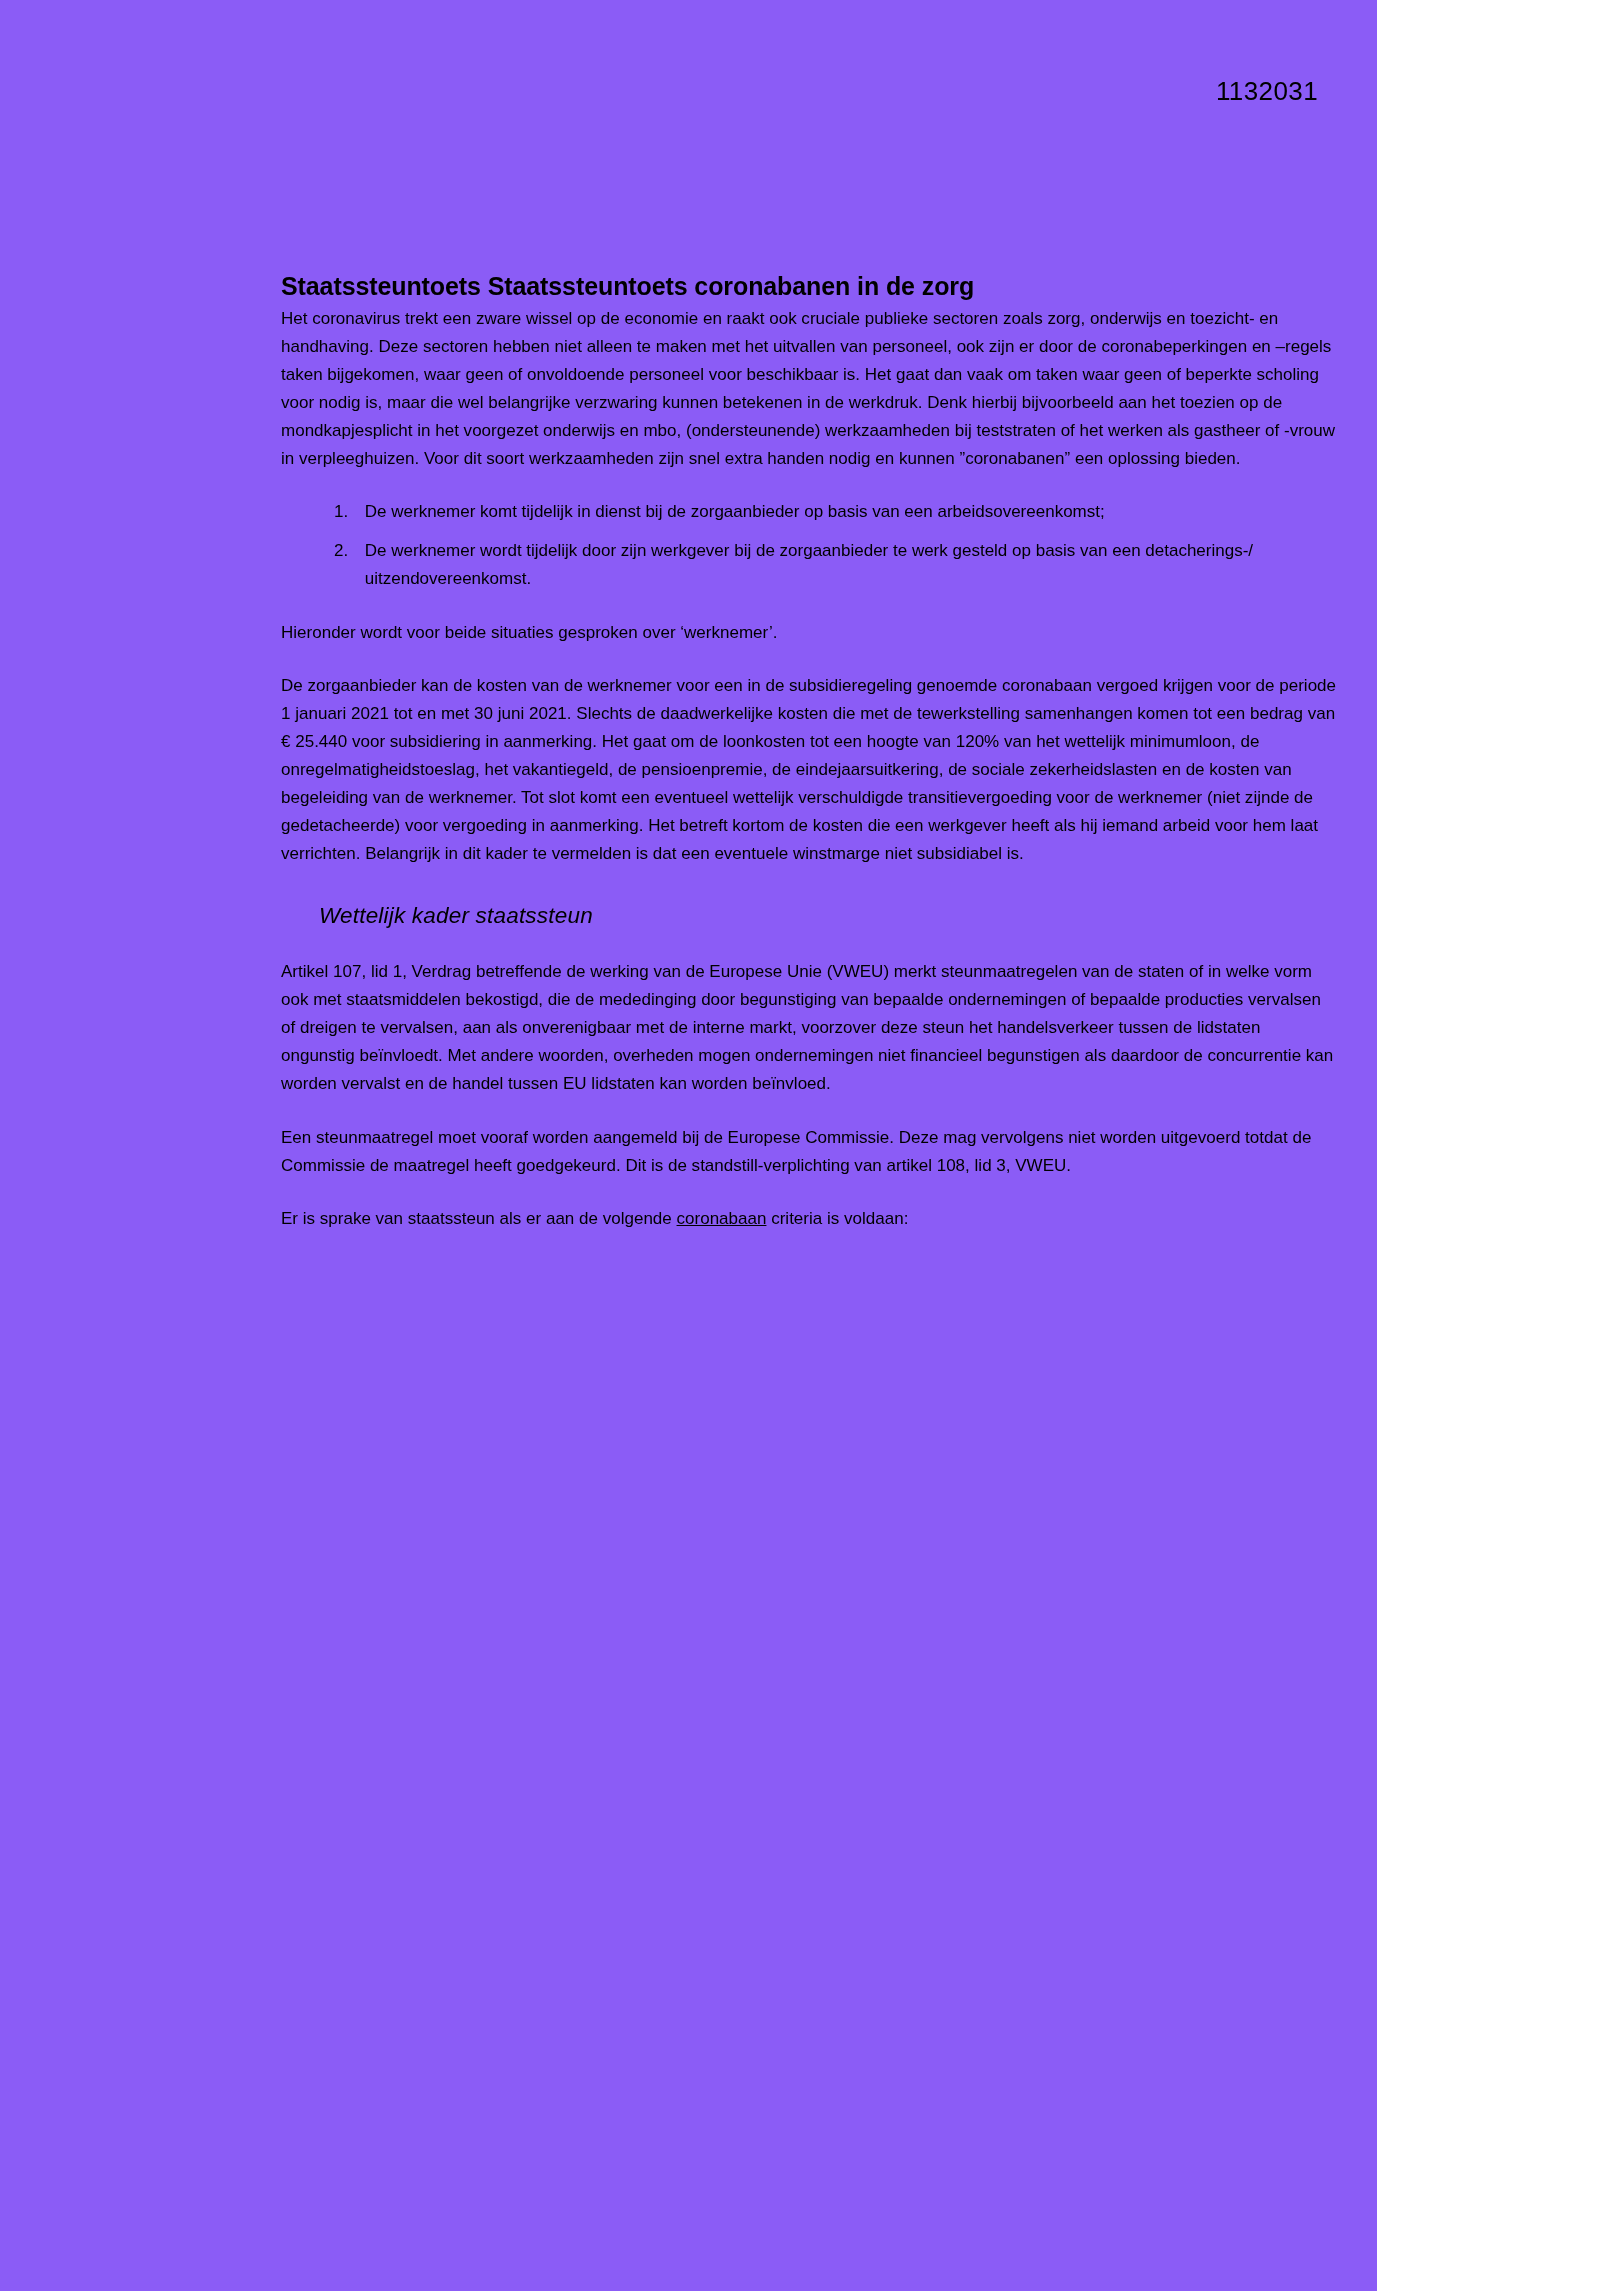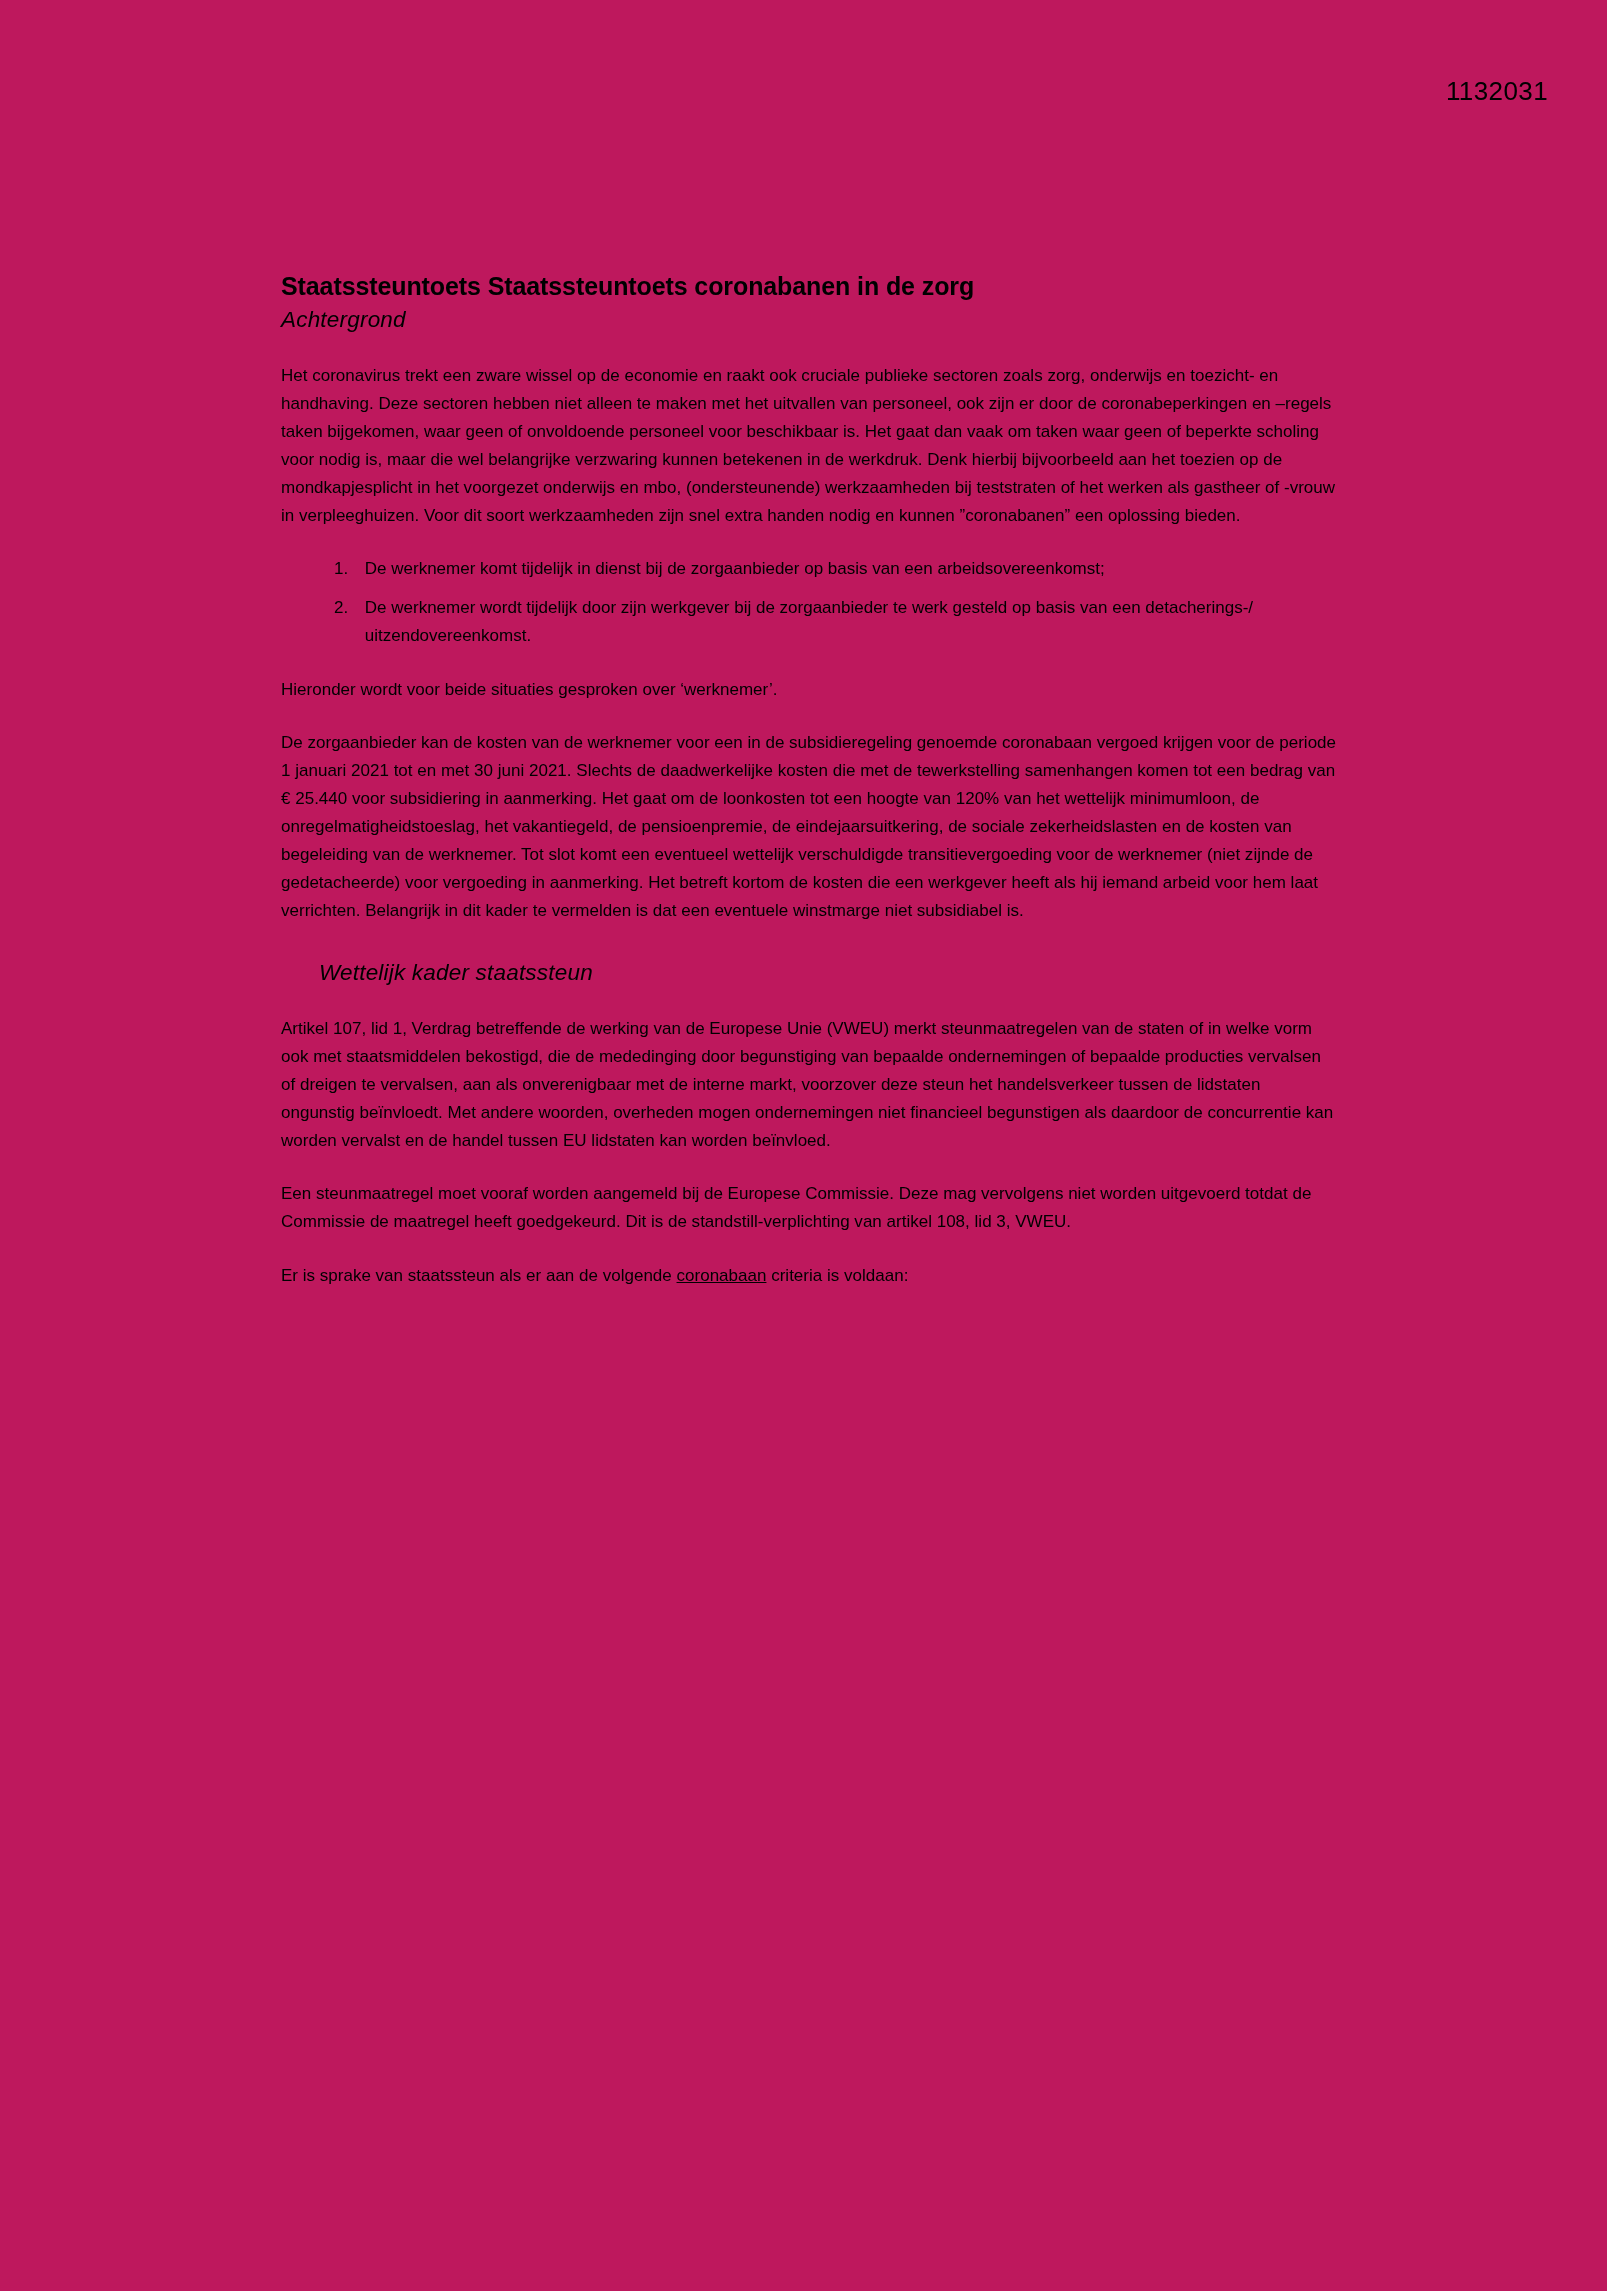--- a/index.html
+++ b/index.html
@@ -6,23 +6,23 @@
     margin: 0;
     padding: 0;
     background: #ffffff;
   }
   body {
     font-family: "Liberation Sans", sans-serif;
     color: #000000;
   }
   .page {
     position: relative;
-    width: 1607px;
+    width: 1377px;
     height: 2292px;
-    background: #be185d;
+    background: #8b5cf6;
     overflow: hidden;
     box-sizing: border-box;
   }
   .doc-number {
     position: absolute;
     top: 76px;
     right: 59px;
     font-size: 26px;
     letter-spacing: 0.4px;
     color: #000;
@@ -88,21 +88,20 @@
 
 <div class="page">
 
   <div class="doc-number">1132031</div>
 
   <div class="content">
 
     <h1 class="doc-title">Staatssteuntoets Staatssteuntoets coronabanen in de zorg</h1>
 
 
-    <h2 class="section-heading">Achtergrond</h2>
 
     <p class="body">Het coronavirus trekt een zware wissel op de economie en raakt ook cruciale publieke sectoren zoals zorg, onderwijs en toezicht- en handhaving. Deze sectoren hebben niet alleen te maken met het uitvallen van personeel, ook zijn er door de coronabeperkingen en –regels taken bijgekomen, waar geen of onvoldoende personeel voor beschikbaar is. Het gaat dan vaak om taken waar geen of beperkte scholing voor nodig is, maar die wel belangrijke verzwaring kunnen betekenen in de werkdruk. Denk hierbij bijvoorbeeld aan het toezien op de mondkapjesplicht in het voorgezet onderwijs en mbo, (ondersteunende) werkzaamheden bij teststraten of het werken als gastheer of -vrouw in verpleeghuizen. Voor dit soort werkzaamheden zijn snel extra handen nodig en kunnen ”coronabanen” een oplossing bieden.</p>
 
 
     <ol class="numbered">
       <li>De werknemer komt tijdelijk in dienst bij de zorgaanbieder op basis van een arbeidsovereenkomst;</li>
       <li>De werknemer wordt tijdelijk door zijn werkgever bij de zorgaanbieder te werk gesteld op basis van een detacherings-/ uitzendovereenkomst.</li>
     </ol>
 
     <p class="body">Hieronder wordt voor beide situaties gesproken over ‘werknemer’.</p>

